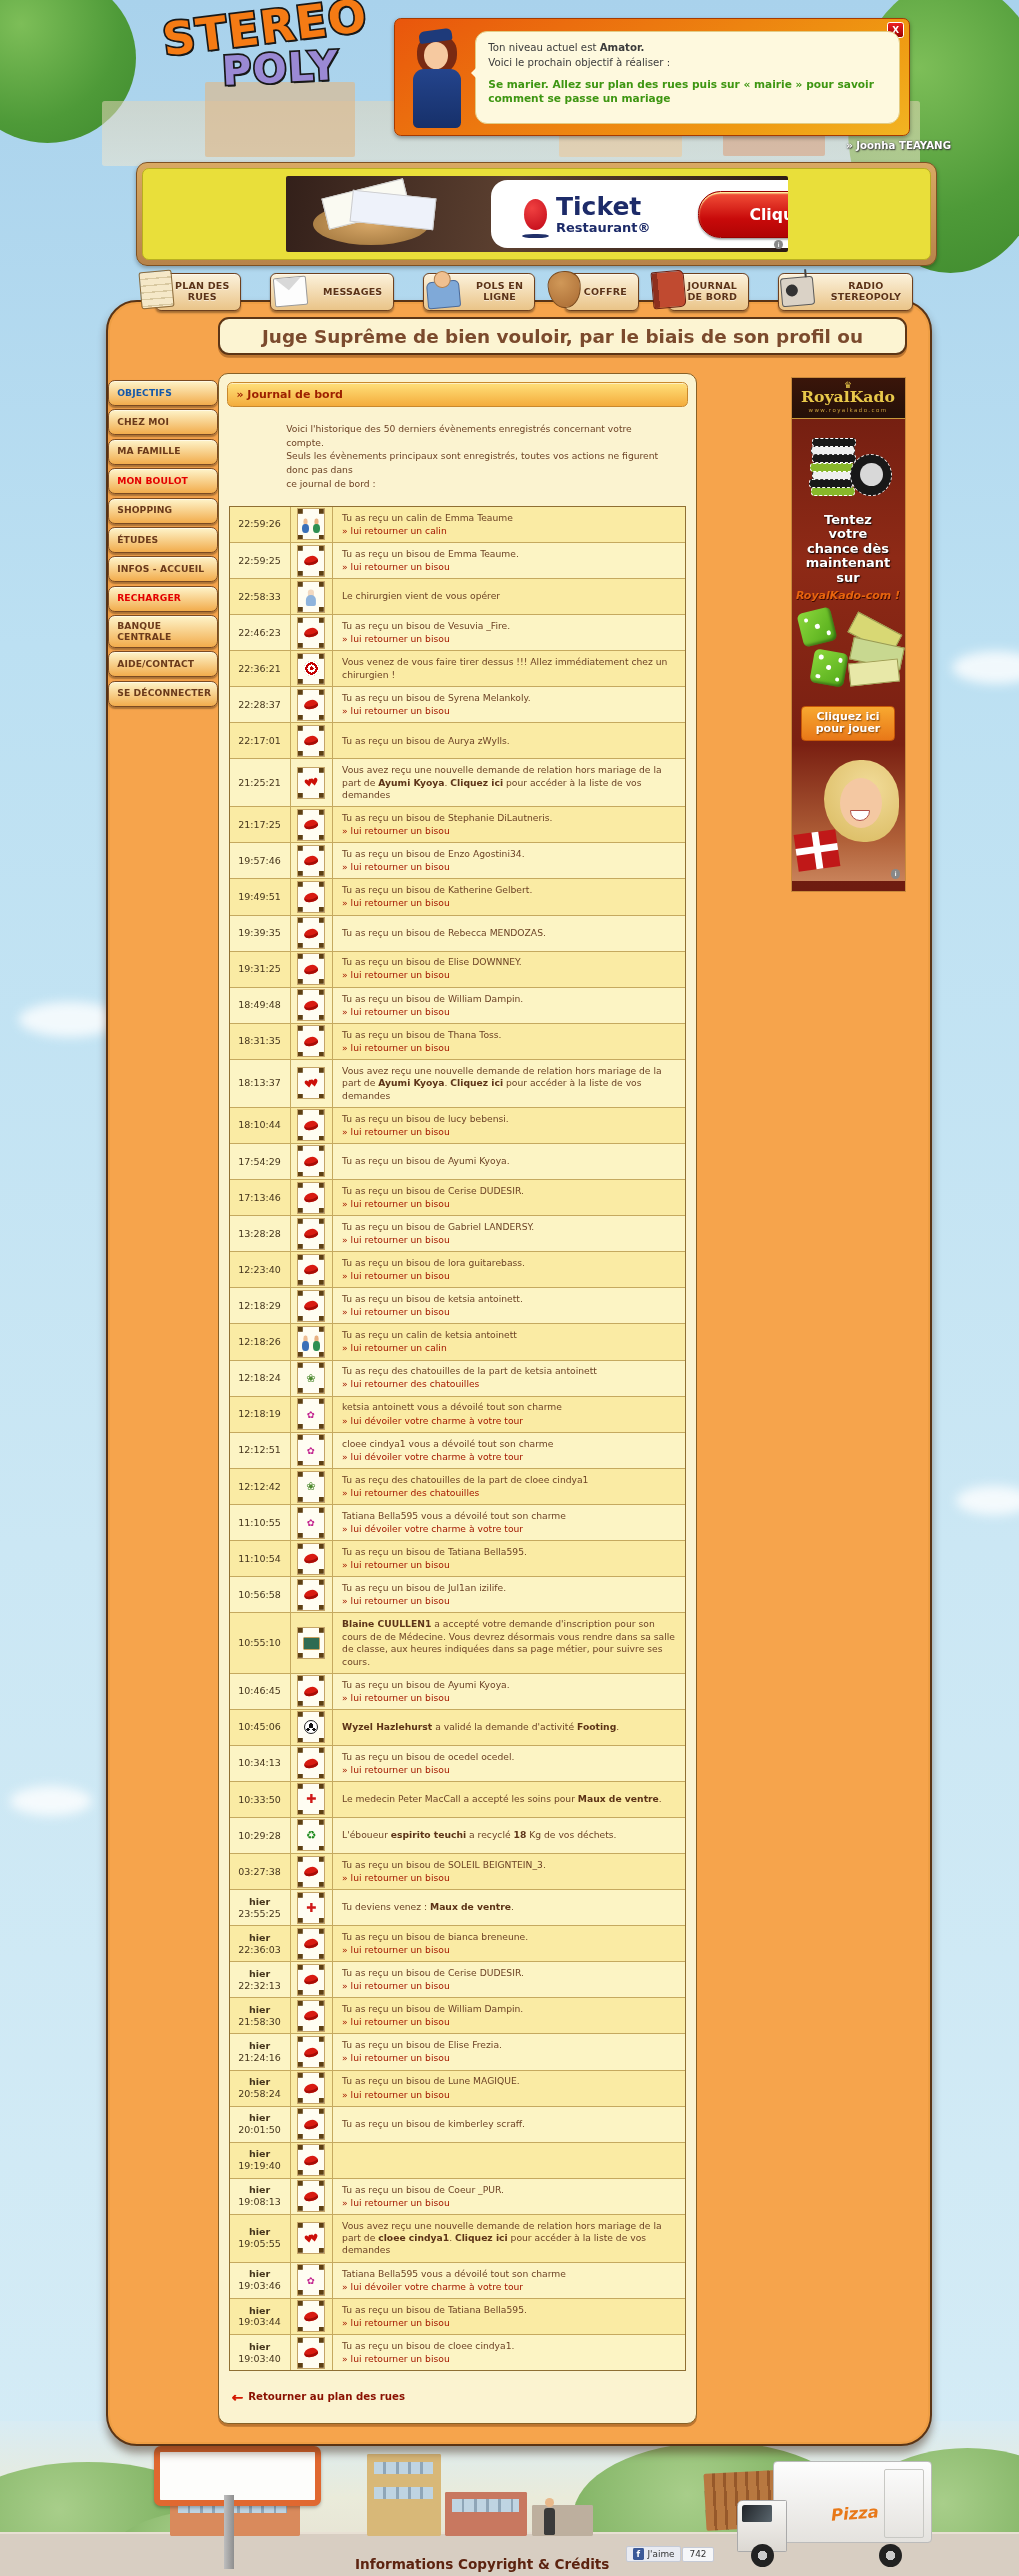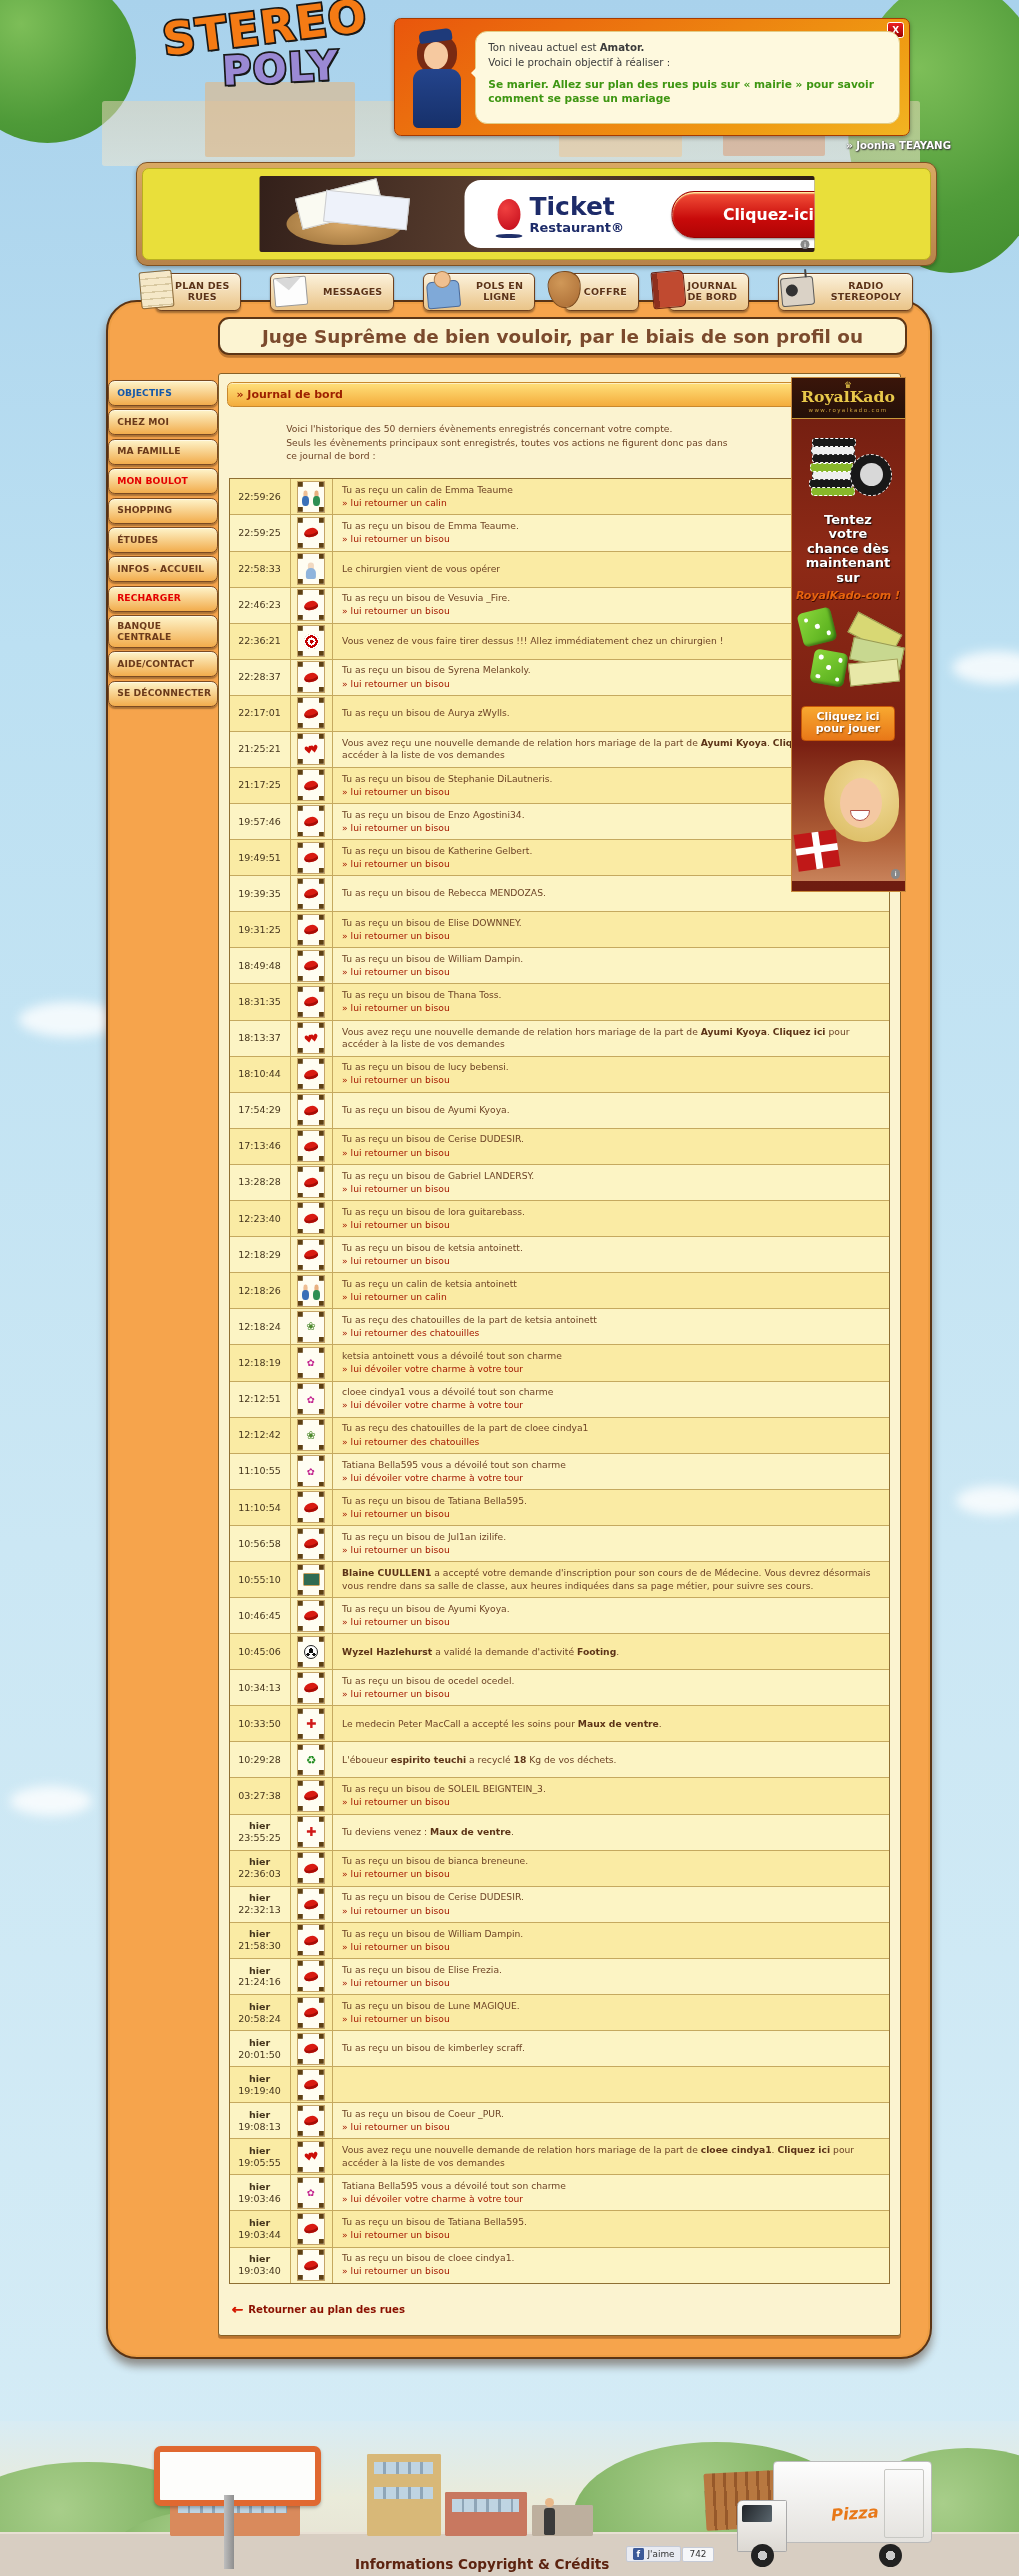--- a/index.html
+++ b/index.html
@@ -32,21 +32,21 @@
     border-radius:12px;padding:8.2px 12.3px;box-sizing:border-box}
   .notif-bubble:before{content:"";position:absolute;left:-11px;top:35px;border:6.1px solid transparent;border-right-color:#FEF9DE}
   .n-line{font-size:10.2px;color:#3C3C3C;line-height:1.5}
   .n-goal{font-size:10.6px;font-weight:bold;color:#3E9612;line-height:1.35;margin-top:6px}
   .player-name{position:absolute;right:68px;top:140px;font-size:10.2px;font-weight:bold;color:#FFF;
     text-shadow:0.7px 0.7px 1.4px #333,0 0 2px #555}
   
   .banner{position:absolute;left:136px;top:162px;width:799px;height:102px;border-radius:11px;
     background:linear-gradient(#D9A963,#B7834A);border:1.4px solid #7E5123;box-shadow:0 2px 4.1px rgba(0,0,0,.3)}
   .banner-inner{position:absolute;inset:4.8px;background:#E9DF3A;border:0.7px solid #B8AE20;border-radius:6.8px}
-  .ad{position:absolute;left:50%;top:50%;transform:translate(-50%,-50%);width:555px;height:76px;display:flex;
+  .ad{position:absolute;left:50%;top:50%;transform:translate(-50%,-50%);width:502px;height:76px;display:flex;
     background:linear-gradient(100deg,#33201A,#5C4030 45%,#2C1B14);overflow:hidden;border-radius:2px}
   .ad-photo{position:relative;flex:0 0 205px}
   .ad-basket{position:absolute;left:27px;bottom:6.8px;width:116px;height:42px;background:radial-gradient(#D8A868,#9A7038);border-radius:50%}
   .ad-ticket{position:absolute;background:#FAFAF2;border:0.7px solid #CCC;width:82px;height:30px}
   .ad-white{position:relative;flex:1;margin:4.1px 5.5px 4.1px 0;background:#FFF;border-radius:16.4px;display:flex;align-items:center}
   .tr-dot{width:23px;height:31px;background:radial-gradient(circle at 35% 30%,#F04040,#C00818);border-radius:50%;margin-left:33px}
   .tr-base{position:absolute;left:31px;bottom:9.5px;width:27px;height:4.8px;background:#20306A;border-radius:50%}
   .tr-words{margin-left:9.5px;color:#1D2B69;line-height:1}
   .tr-name{font-size:25px;font-weight:bold}
   .tr-sub{font-size:13px;font-weight:bold;margin-top:2px}
@@ -75,22 +75,22 @@
   .ic-radio:before{content:"";position:absolute;left:4.1px;top:5.5px;width:12.3px;height:12.3px;background:#333;border-radius:50%}
   .ic-radio:after{content:"";position:absolute;right:5.5px;top:-8.2px;width:1.4px;height:8.2px;background:#444}
   
   .wrapper{position:absolute;left:106px;top:300px;width:826px;box-sizing:border-box;z-index:4;
     background:#F6A44C;border:2.7px solid #5A3415;border-radius:31px;padding:15px 0 20.5px;
     box-shadow:0 6.8px 8.2px rgba(60,30,10,.45),inset 0 0 0 2px #EE9E44}
   .title-bar{margin-left:110px;width:689px;height:38px;box-sizing:border-box;background:#FCF4D2;
     border:2px solid #5C3516;border-radius:11px;display:flex;align-items:center;justify-content:center;
     box-shadow:0 2.7px 0 rgba(130,70,20,.5)}
   .title-bar span{font-size:18.4px;font-weight:bold;color:#7B4A2D}
-  .panel{margin:17.7px 0 0 110px;width:683px;box-sizing:border-box;background:#FBF3D0;border:1.4px solid #876127;
-    border-radius:3px;padding:8.2px 8.2px 16.4px;box-shadow:0 2.7px 0 rgba(130,70,20,.5)}
+  .panel{margin:17.7px 0 0 110px;width:479px;box-sizing:border-box;background:#FBF3D0;border:1.4px solid #876127;
+    border-radius:10px;padding:8.2px 8.2px 16.4px;box-shadow:0 2.7px 0 rgba(130,70,20,.5)}
   .jheader{height:23px;background:linear-gradient(#FFE07A,#F4AC3C);border:1.4px solid #C9882C;border-radius:5.5px;
     display:flex;align-items:center;padding:0 8.2px;box-shadow:inset 0 0.7px 0 rgba(255,255,255,.7)}
   .jheader span{font-size:11px;font-weight:bold;color:#9C1F00}
   .intro{padding:15px 27px 13.6px 59px;color:#6D4326;font-size:9.2px;line-height:1.5}
   
   .etable{margin:1.4px 1.4px 0;border:1.4px solid #8F6F33;box-shadow:inset 0 0 0 0.7px #E6D69C;background:#FAEBA4}
   .erow{display:flex;border-bottom:0.7px solid #C5A95F;min-height:35px;background:#FAEBA4}
   .erow.alt{background:#FCF4C4}
   .erow:last-child{border-bottom:none}
   .etime{flex:0 0 60px;display:flex;flex-direction:column;align-items:center;justify-content:center;

